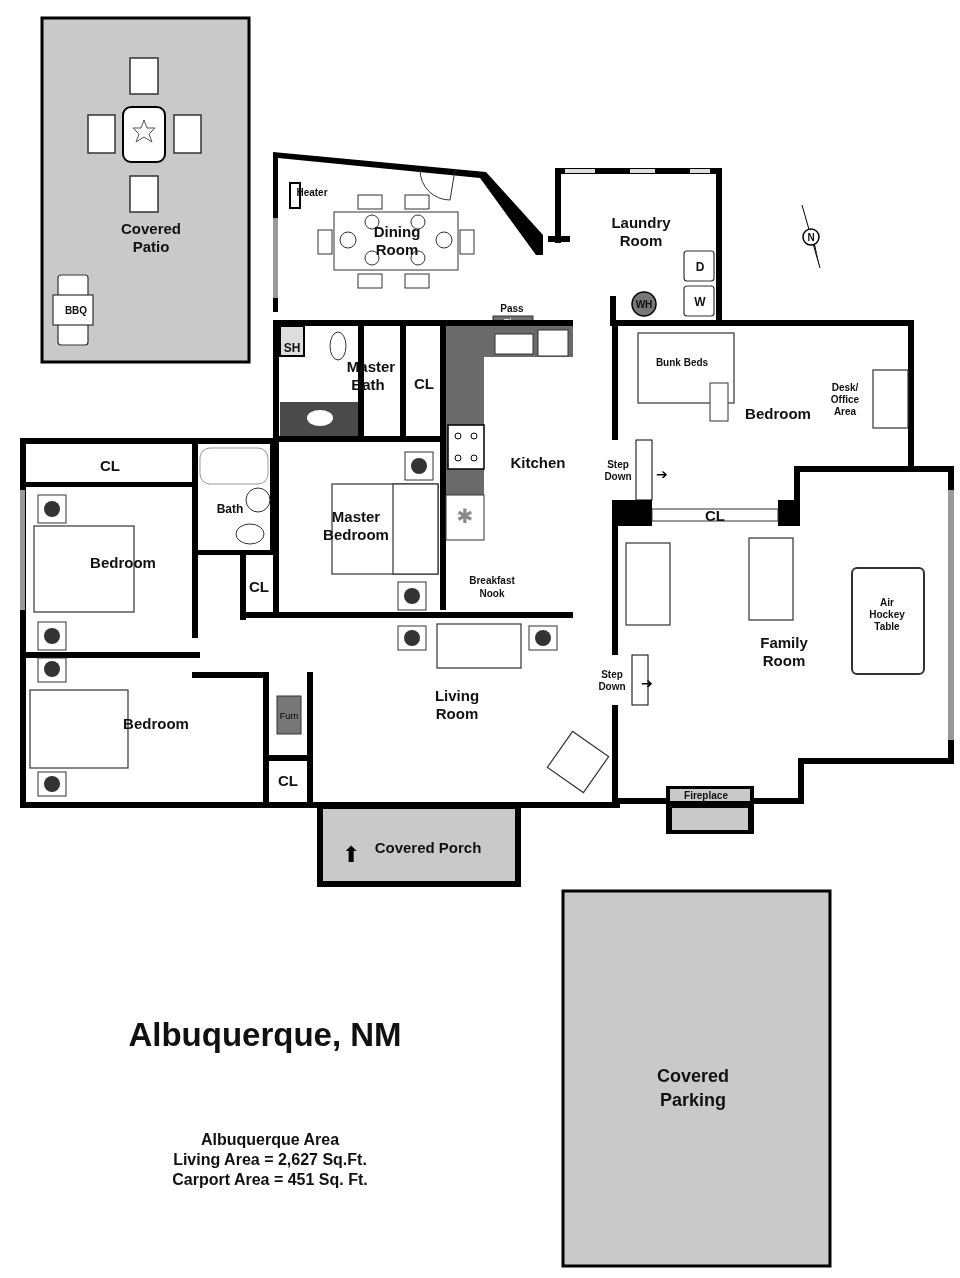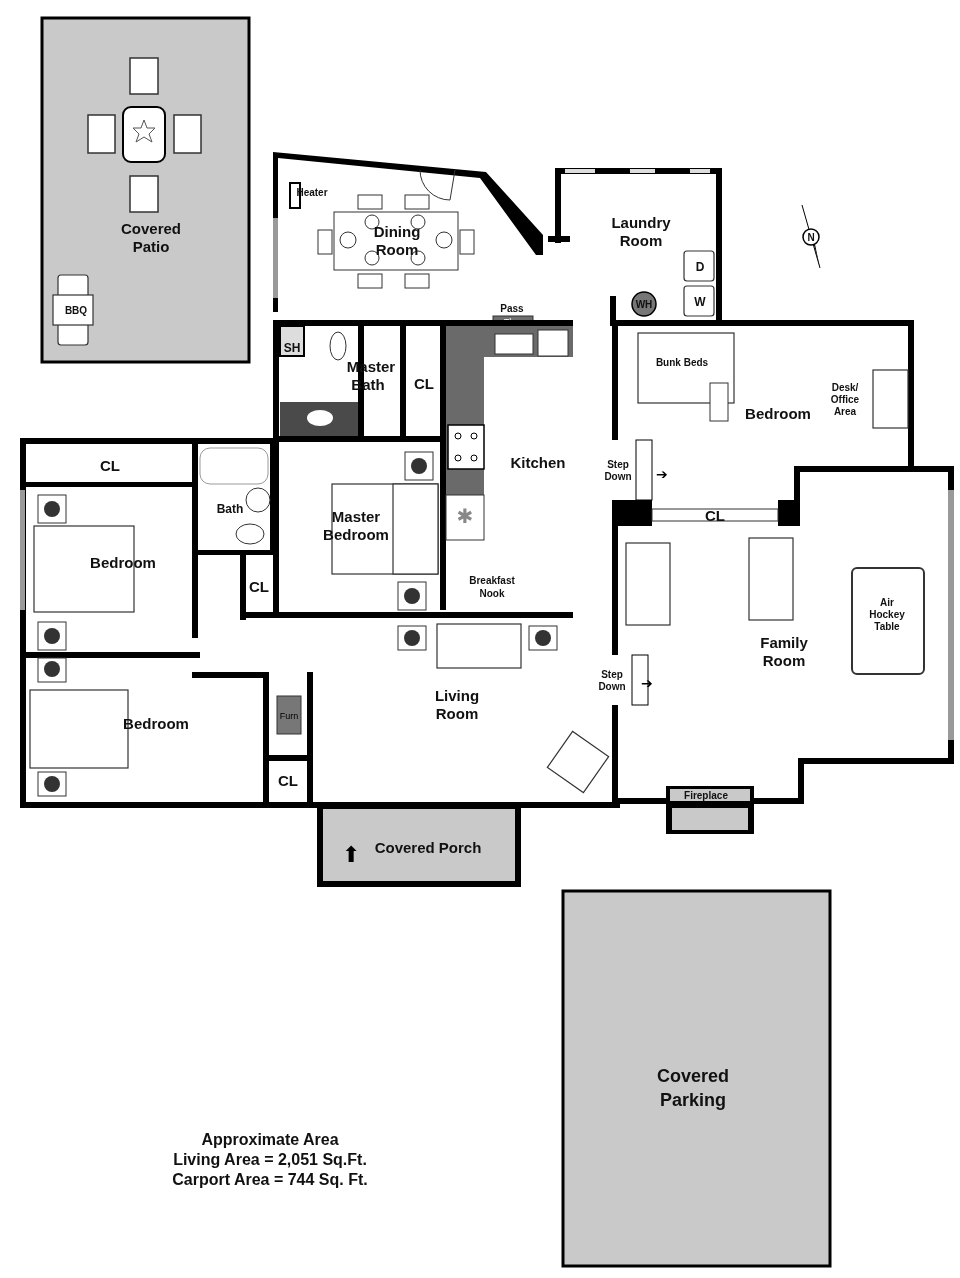--- a/index.html
+++ b/index.html
@@ -251,19 +251,20 @@
   </g>
 
   <g>
     <rect x="563" y="891" width="267" height="375" class="gray" stroke="#000" stroke-width="3"></rect>
     <text class="lbl" font-size="18" x="693" y="1082">Covered</text>
     <text class="lbl" font-size="18" x="693" y="1106">Parking</text>
   </g>
 </svg>
 
 <div class="address">
+  <span class="line">Albuquerque, NM</span>
 </div>
 
 <div class="area">
-  <span>Approximate Area</span>
-  <span>Living Area = 2,051 Sq.Ft.</span>
-  <span>Carport Area = 744 Sq. Ft.</span>
+  <span>Albuquerque Area</span>
+  <span>Living Area = 2,627 Sq.Ft.</span>
+  <span>Carport Area = 451 Sq. Ft.</span>
 </div>
 
 </body></html>

